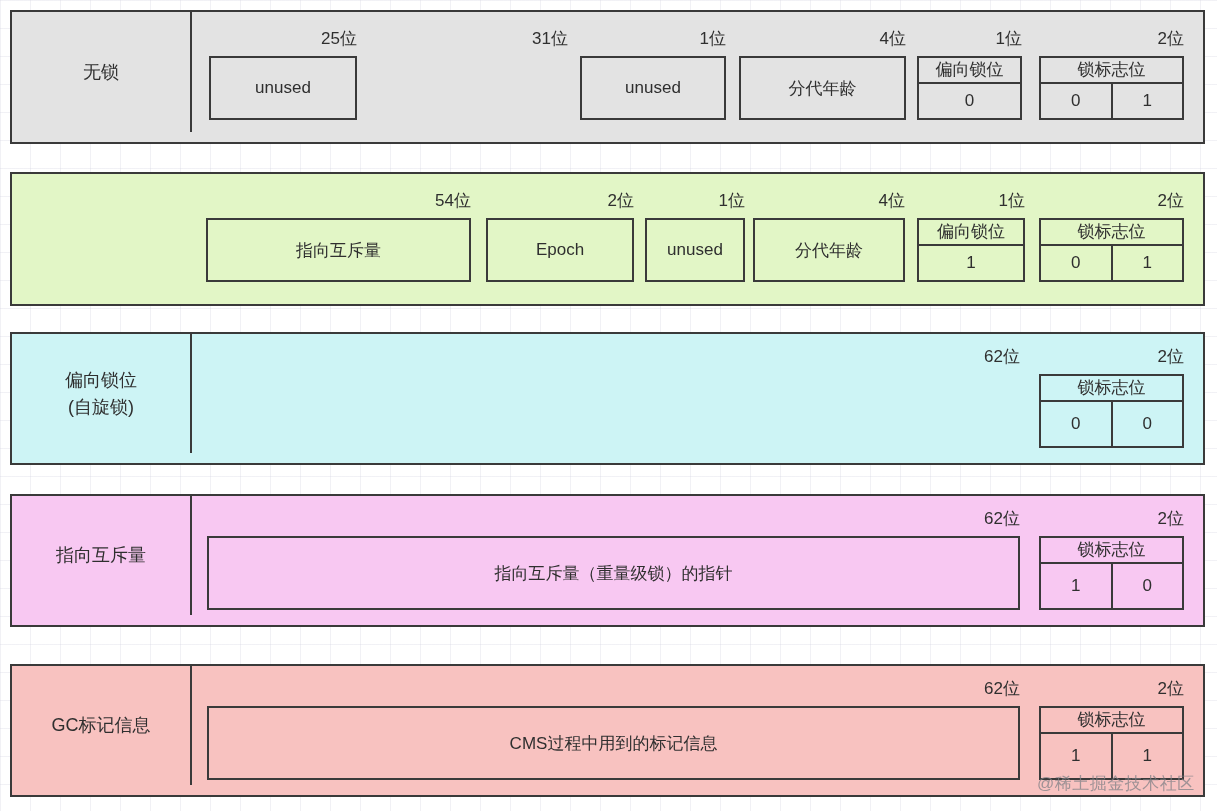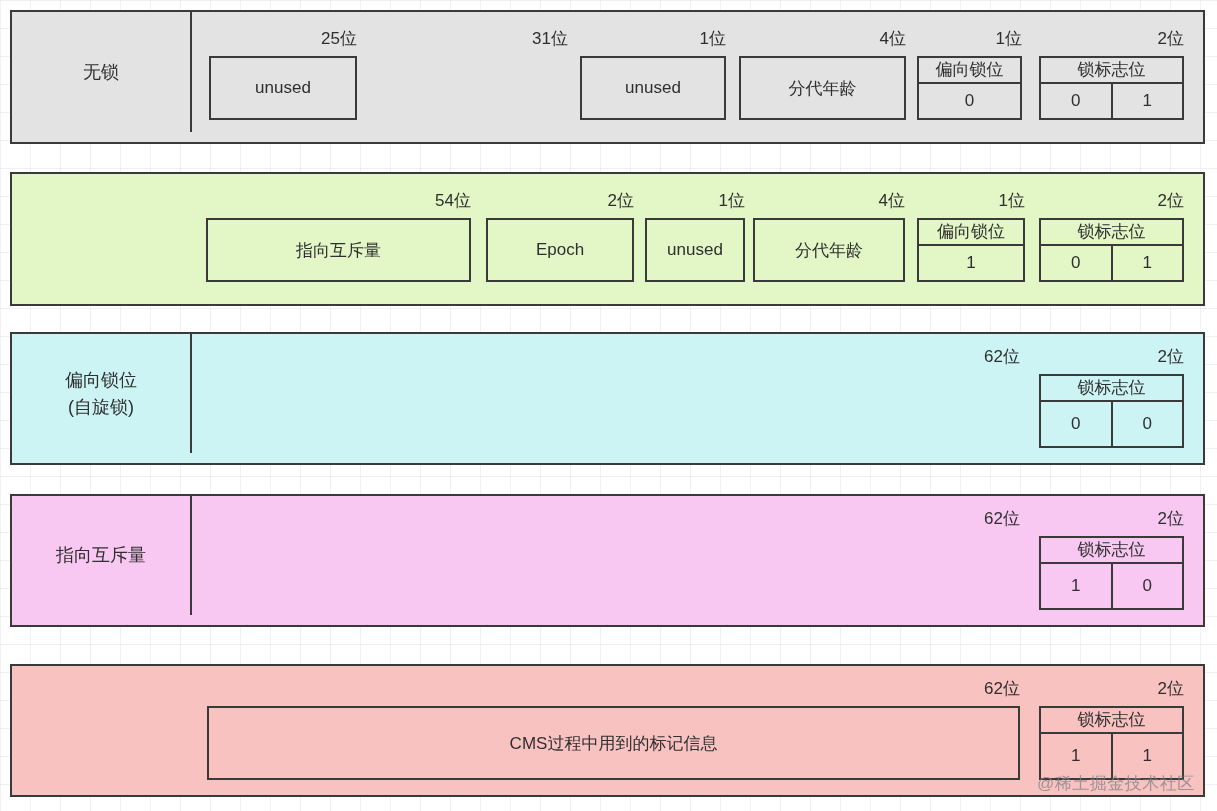--- a/index.html
+++ b/index.html
@@ -136,34 +136,36 @@
         <div class="val">0</div>
       </div>
     </div>
   </div>
 </div>
 
 <div class="row" style="top: 494px; height: 129px; background-color: rgb(248, 200, 242);">
   <div class="row-label">指向互斥量</div>
   <div class="field tall" style="left:195px;width:813px;">
     <div class="bits">62位</div>
+    <div class="fbox">指向互斥量（重量级锁）的指针</div>
   </div>
   <div class="field split tall" style="left:1027px;width:145px;">
     <div class="bits">2位</div>
     <div class="fbox">
       <div class="hdr">锁标志位</div>
       <div class="vals">
         <div class="val">1</div>
         <div class="val">0</div>
       </div>
     </div>
   </div>
 </div>
 
 <div class="row" style="top: 664px; height: 129px; background-color: rgb(248, 194, 192);">
+  <div class="row-label">GC标记信息</div>
   <div class="field tall" style="left:195px;width:813px;">
     <div class="bits">62位</div>
     <div class="fbox">CMS过程中用到的标记信息</div>
   </div>
   <div class="field split tall" style="left:1027px;width:145px;">
     <div class="bits">2位</div>
     <div class="fbox">
       <div class="hdr">锁标志位</div>
       <div class="vals">
         <div class="val">1</div>

